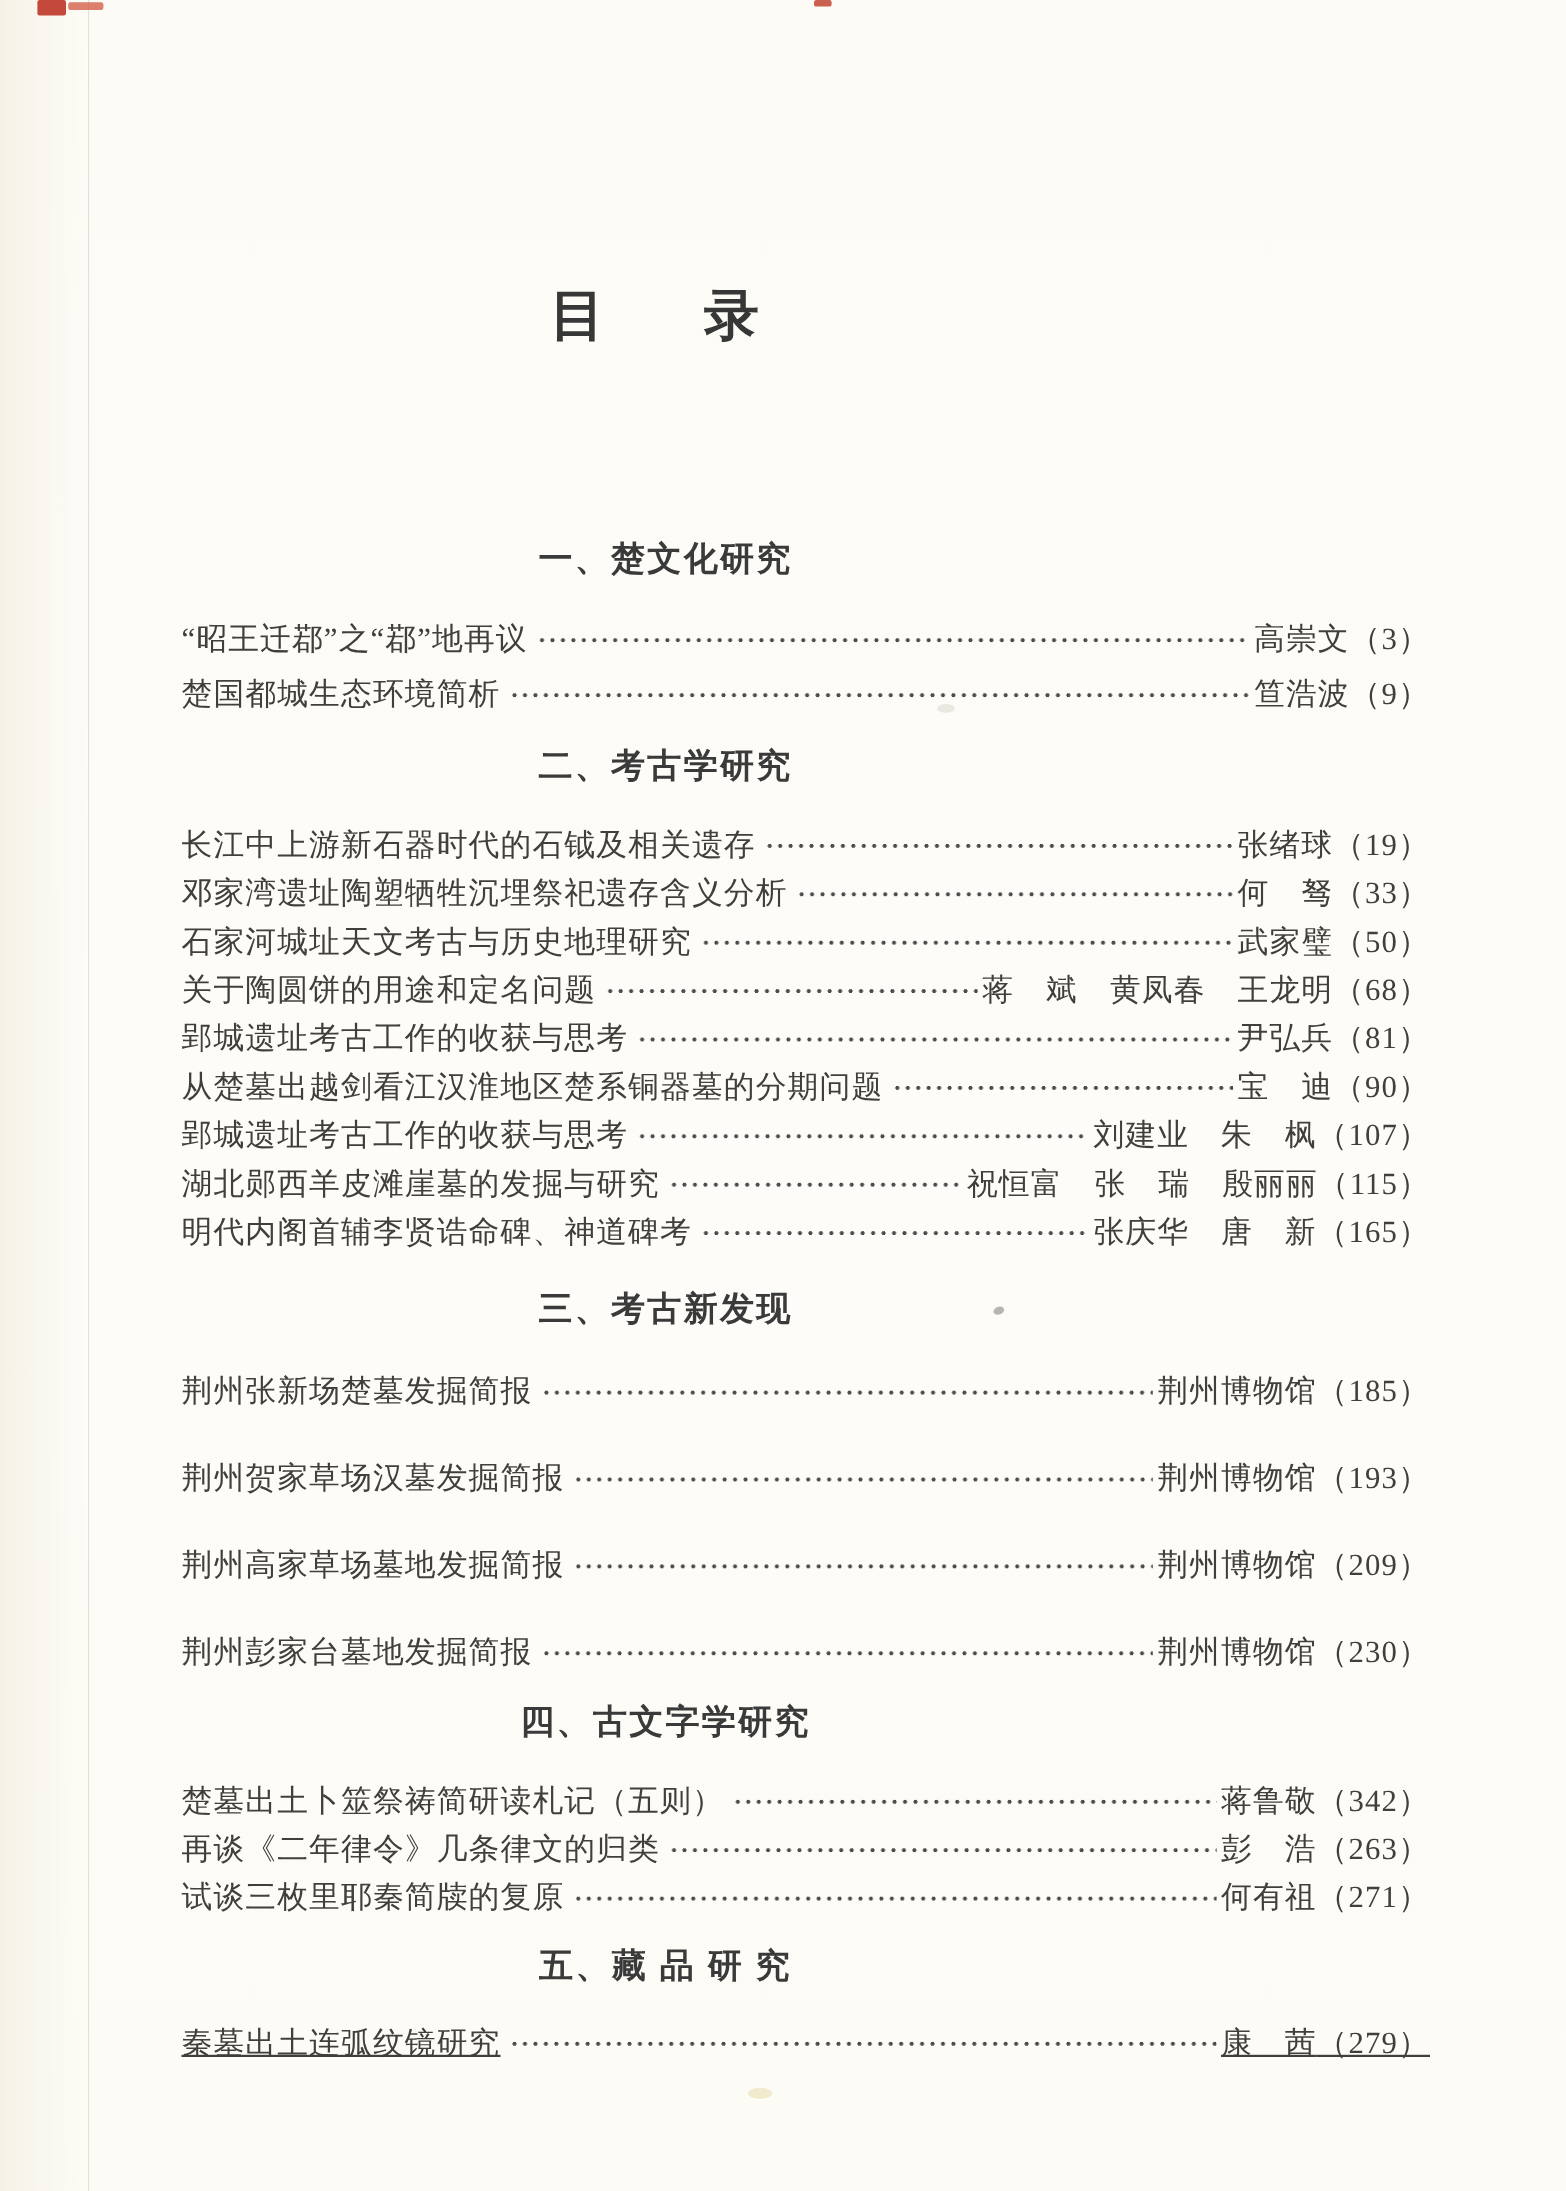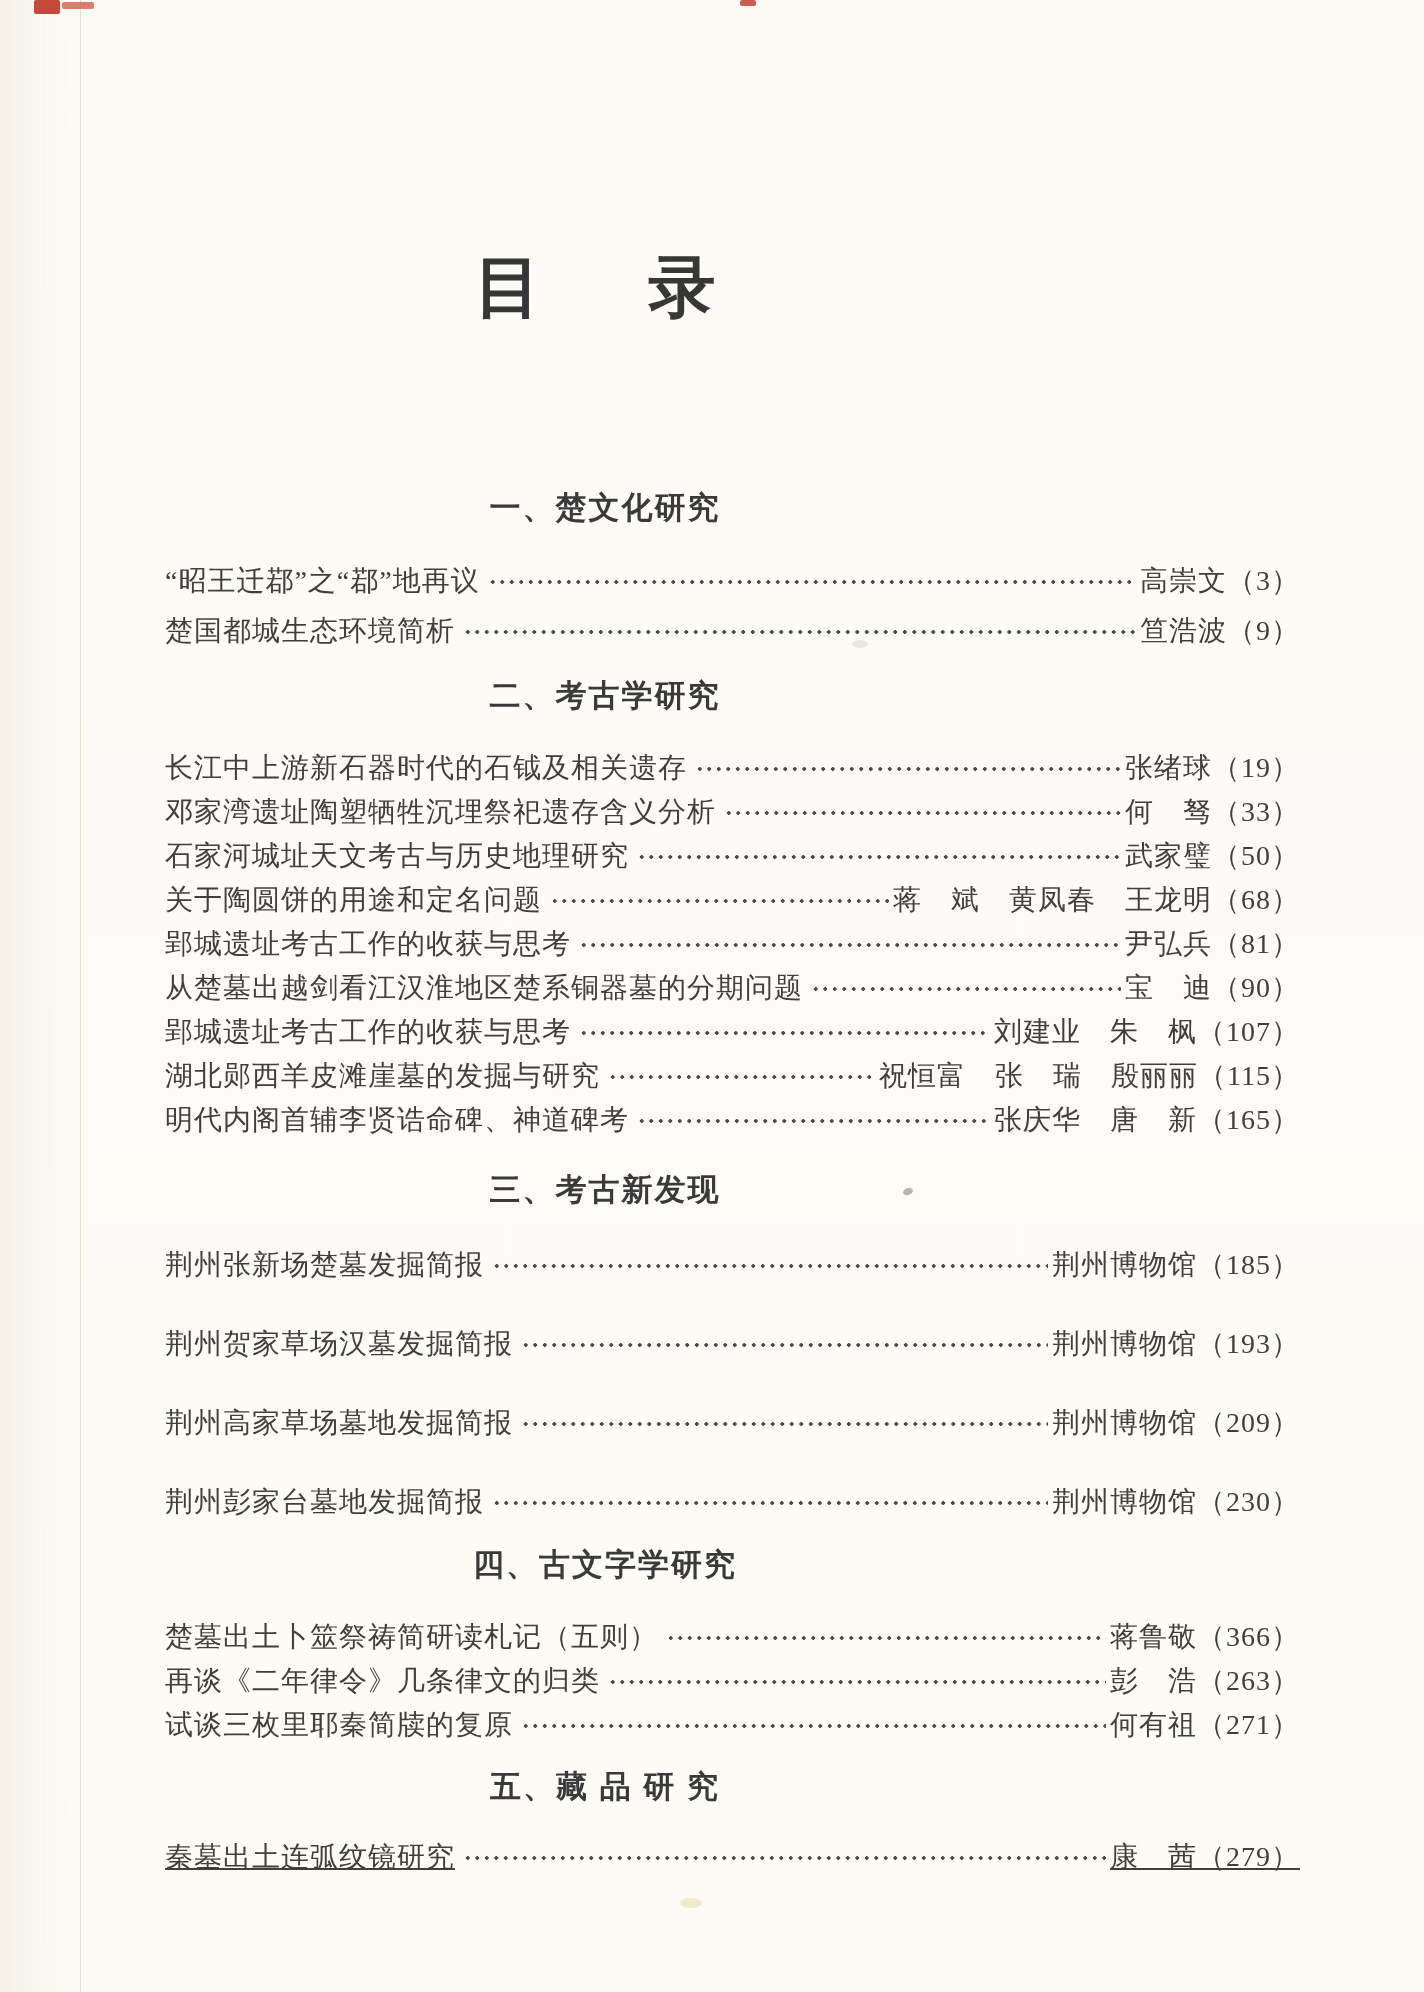--- a/index.html
+++ b/index.html
@@ -33,21 +33,21 @@
   .speck-3{left:852px;top:640px;width:16px;height:8px;background:rgba(150,142,120,0.18);}
 
   .content{position:absolute;left:165px;top:0;width:1135px;}
 
   .toc-title{
     margin:252px 0 0 0;
     width:880px;
     text-align:center;
     font-family:var(--sans);
     font-weight:700;
-    font-size:67px;
+    font-size:50px;
     line-height:70px;
     letter-spacing:20px;
     color:var(--ink-dark);
     white-space:pre;
   }
 
   .section-heading{
     margin:0;
     width:880px;
     text-align:center;
@@ -201,21 +201,21 @@
     <span class="byline"><span class="authors">荆州博物馆</span><span class="page-label">（230）</span></span>
   </div>
           </div>
   </section>
         <section class="toc-section sec-3">
     <h2 class="section-heading">四、古文字学研究</h2>
     <div class="entries">
             <div class="entry">
     <span class="entry-title">楚墓出土卜筮祭祷简研读札记（五则）</span>
     <span class="leader"></span>
-    <span class="byline"><span class="authors">蒋鲁敬</span><span class="page-label">（366）</span></span>
+    <span class="byline"><span class="authors">蒋鲁敬</span><span class="page-label">（342）</span></span>
   </div>
             <div class="entry">
     <span class="entry-title">再谈《二年律令》几条律文的归类</span>
     <span class="leader"></span>
     <span class="byline"><span class="authors">彭　浩</span><span class="page-label">（263）</span></span>
   </div>
             <div class="entry">
     <span class="entry-title">试谈三枚里耶秦简牍的复原</span>
     <span class="leader"></span>
     <span class="byline"><span class="authors">何有祖</span><span class="page-label">（271）</span></span>

